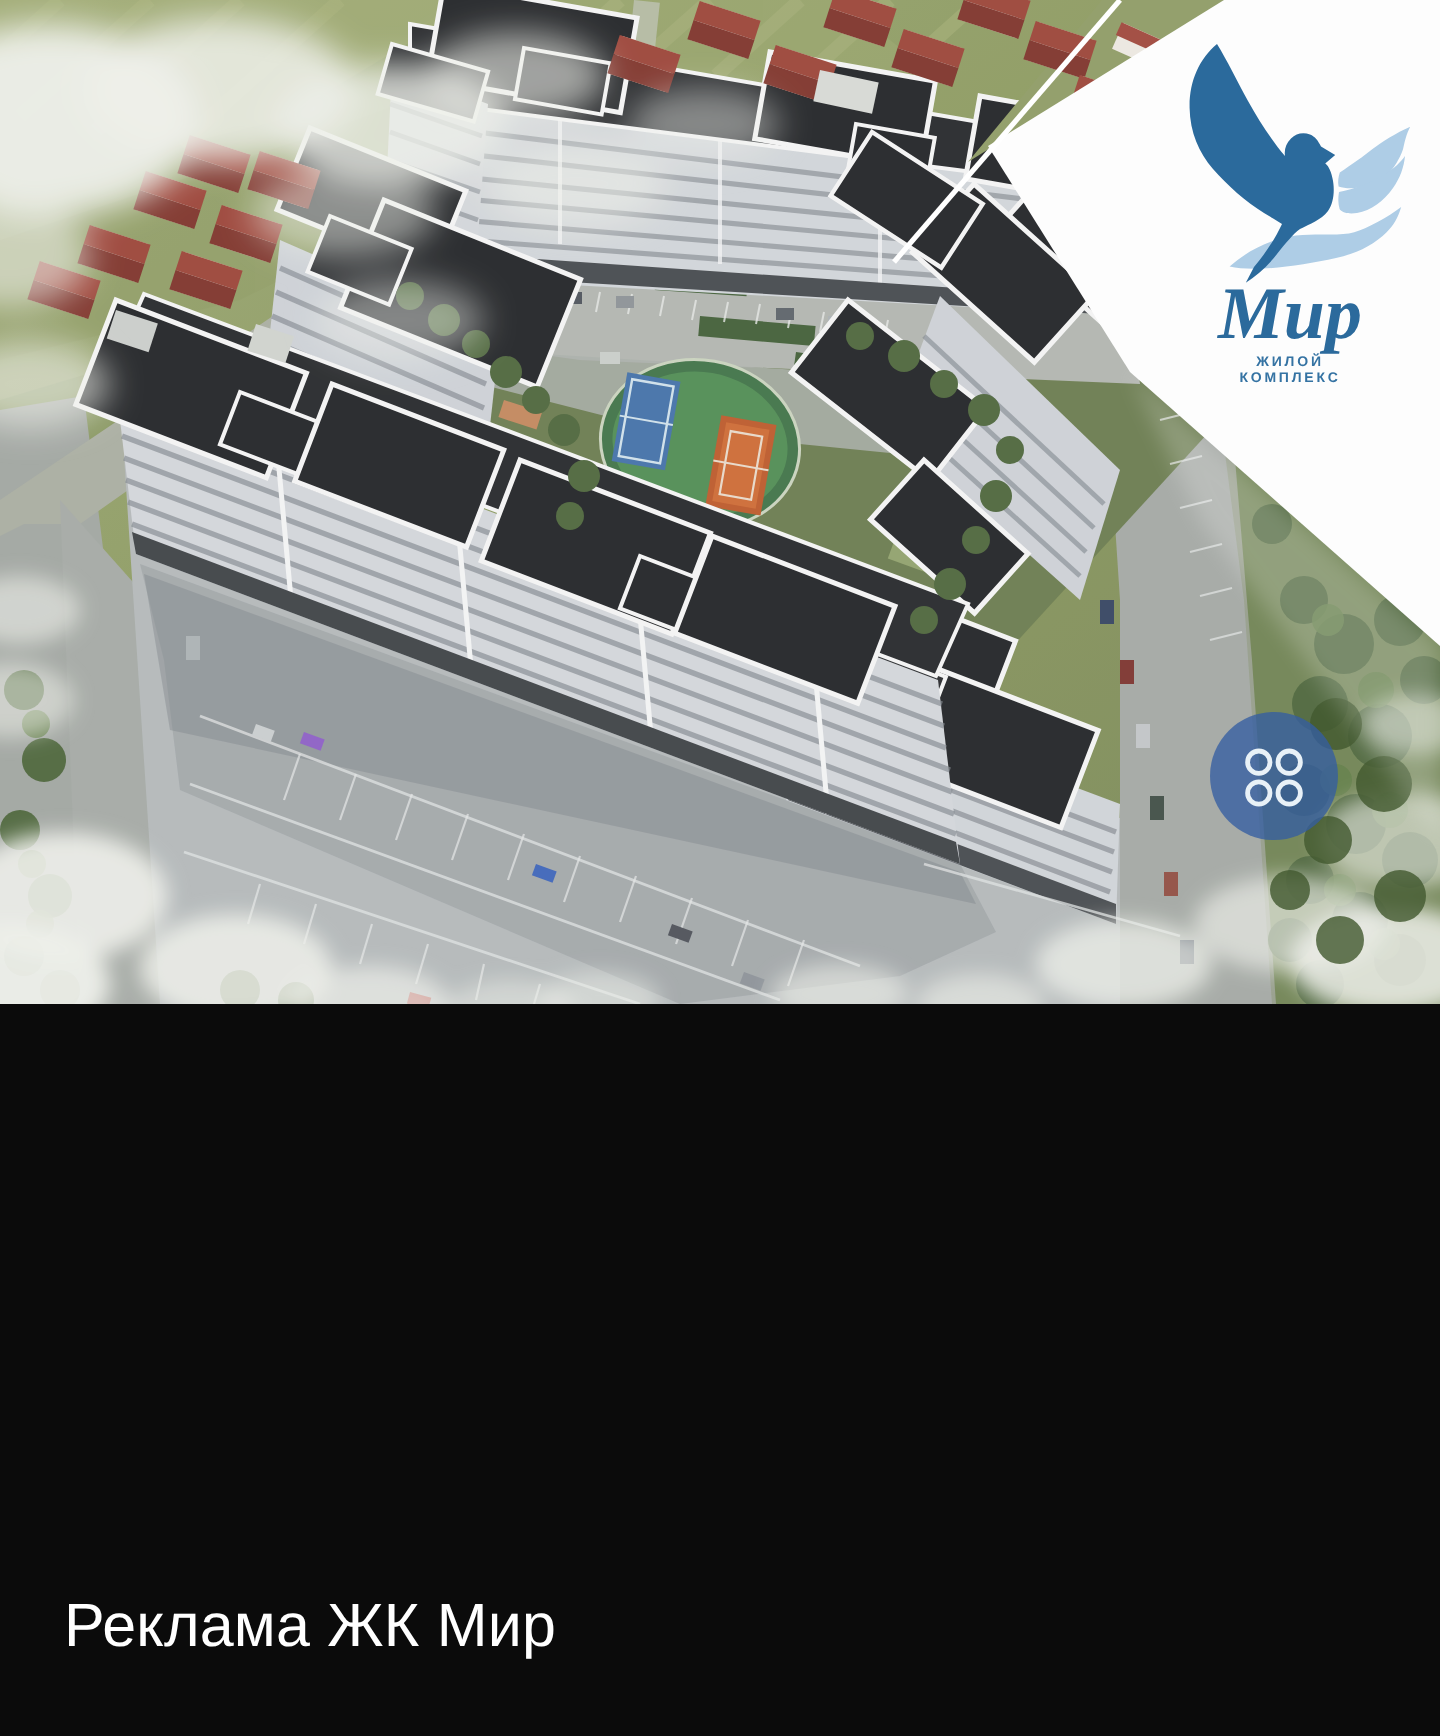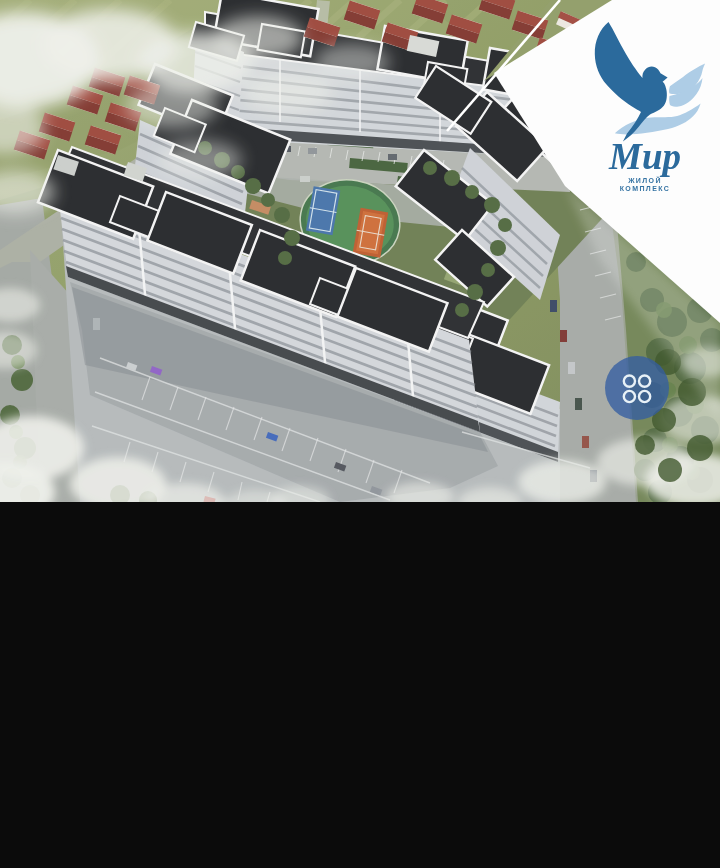--- a/index.html
+++ b/index.html
@@ -458,13 +458,14 @@
 
   <circle cx="637" cy="388" r="32" fill="#355da2" opacity="0.78"></circle>
   <g fill="none" stroke="#e8f1f7" stroke-width="2.4">
     <circle cx="629.4" cy="381.1" r="5.6"></circle>
     <circle cx="644.6" cy="381.1" r="5.6"></circle>
     <circle cx="629.4" cy="396.5" r="5.6"></circle>
     <circle cx="644.6" cy="396.5" r="5.6"></circle>
   </g>
 </g>
 </svg>
+<div class="caption">Реклама ЖК Мир</div>
 </div>
 
 </body></html>

